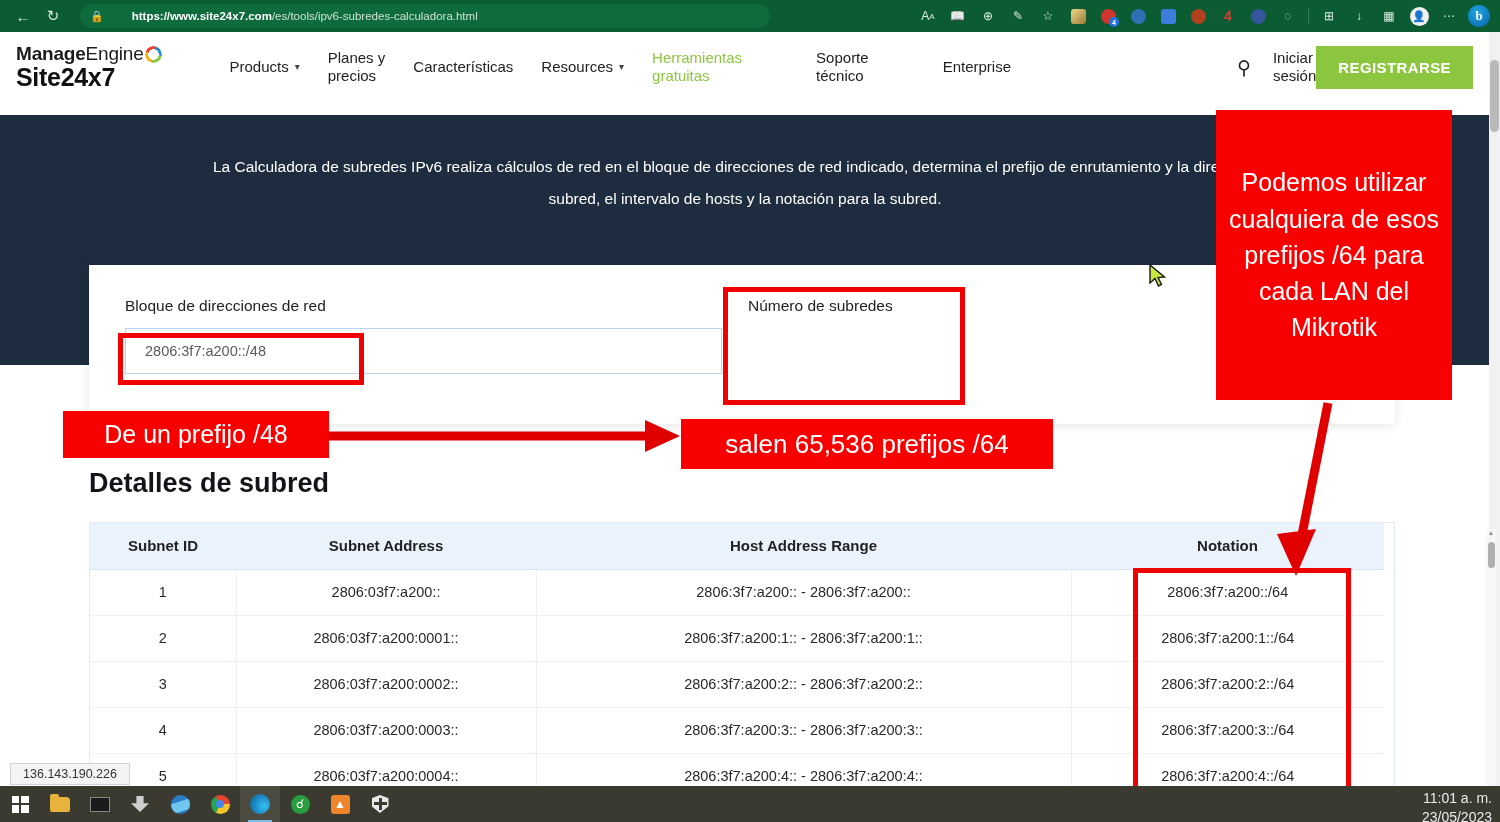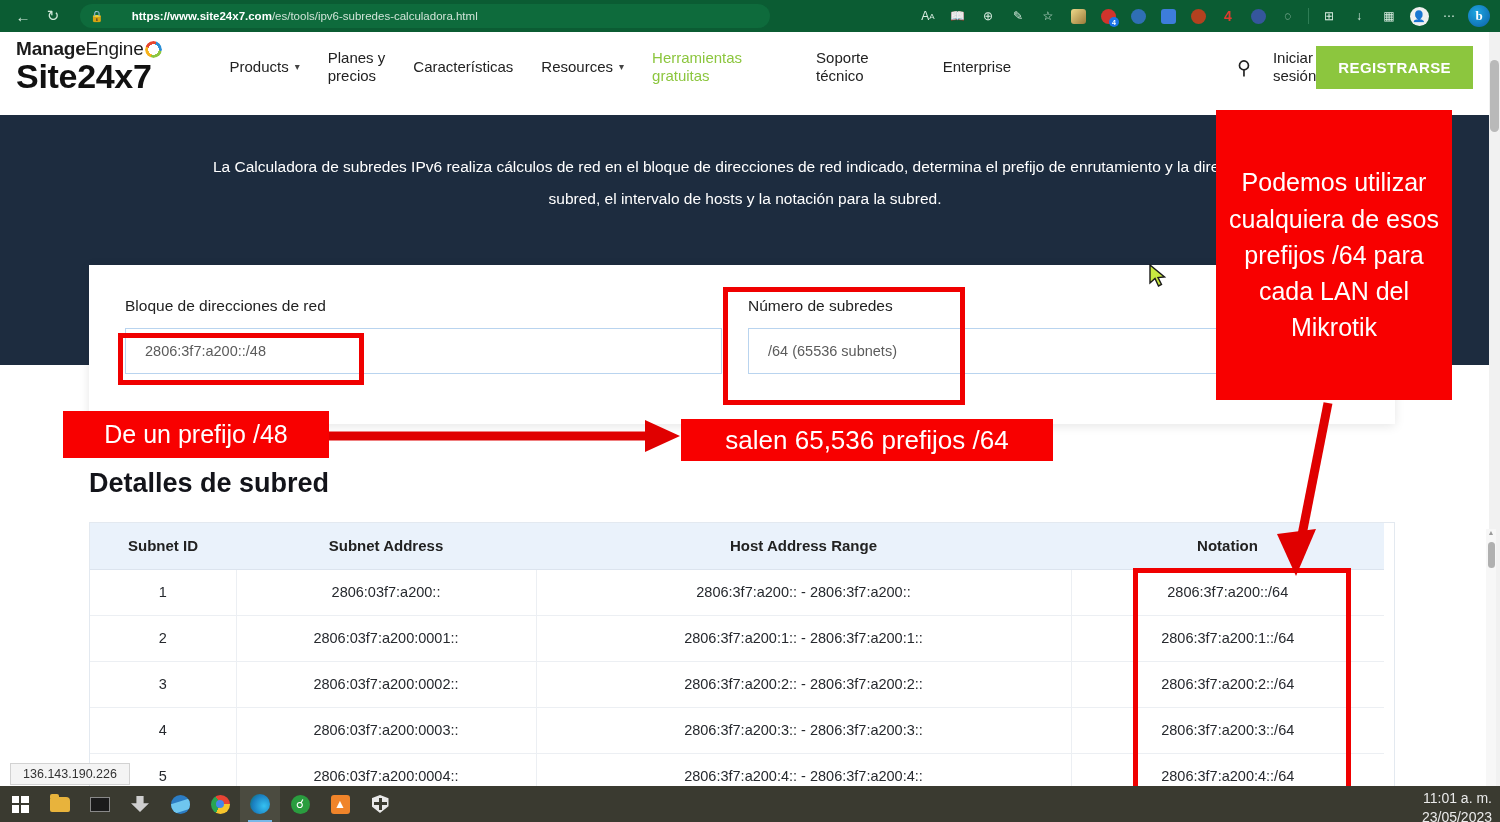--- a/index.html
+++ b/index.html
@@ -62,21 +62,21 @@
   }
 
   
   .site-header {
     position: absolute; left: 0; top: 32px; width: 1489px; height: 70px;
     background: #ffffff; display: flex; align-items: center;
   }
   .logo { margin-left: 16px; line-height: 1.05; }
   .logo .me { font-size: 19px; color: #1b1b1b; letter-spacing: -.2px; }
   .logo .me b { font-weight: bold; }
-  .logo .s247 { font-size: 34px; font-weight: bold; color: #111; letter-spacing: -.3px; }
+  .logo .s247 { font-size: 25px; font-weight: bold; color: #111; letter-spacing: -.3px; }
   .logo-swoosh {
     display:inline-block; width:17px; height:17px; margin-left:1px;
     vertical-align: -3px;
     border-radius:50%;
     background: conic-gradient(from 200deg, #f6b21b 0 25%, #e7462f 25% 50%, #2b8fd6 50% 72%, #8dc63f 72% 100%);
     -webkit-mask: radial-gradient(circle, transparent 43%, #000 45%);
             mask: radial-gradient(circle, transparent 43%, #000 45%);
   }
   .nav {
     flex: 1; display: flex; align-items: center; gap: 0; margin-left: 54px;
@@ -176,21 +176,21 @@
   }
   .callout.mikrotik {
     left: 1216px; top: 110px; width: 236px; height: 290px;
     font-size: 25px; line-height: 1.45; padding: 6px 4px;
   }
   .callout.prefix48 {
     left: 63px; top: 411px; width: 266px; height: 47px;
     font-size: 25px;
   }
   .callout.salen {
-    left: 681px; top: 419px; width: 372px; height: 42px;
+    left: 681px; top: 419px; width: 372px; height: 50px;
     font-size: 26px;
   }
 
   .arrow-svg { position: absolute; left: 0; top: 0; width: 1500px; height: 822px; pointer-events: none; }
 
   
   .status-tip {
     position: absolute; left: 10px; top: 763px; width: 120px; height: 22px;
     background: #f4f4f4; border: 1px solid #d2d2d2;
     font-size: 12.5px; color: #333; display: flex; align-items: center; justify-content: center;
@@ -331,21 +331,20 @@
     <div class="hero-text">La Calculadora de subredes IPv6 realiza cálculos de red en el bloque de direcciones de red indicado, determina el prefijo de enrutamiento y la dirección de subred, el intervalo de hosts y la notación para la subred.</div>
   </div>
 
   <div class="calc-card">
     <div class="field block">
       <div class="flabel">Bloque de direcciones de red</div>
       <div class="finput">2806:3f7:a200::/48</div>
     </div>
     <div class="field subnets">
       <div class="flabel">Número de subredes</div>
-      <div class="finput">/64 (65536 subnets)</div>
     </div>
   </div>
 
   <div class="details-title">Detalles de subred</div>
 
   <div class="table-wrap">
     <table class="subnets">
       <thead>
         <tr>
           <th>Subnet ID</th>

